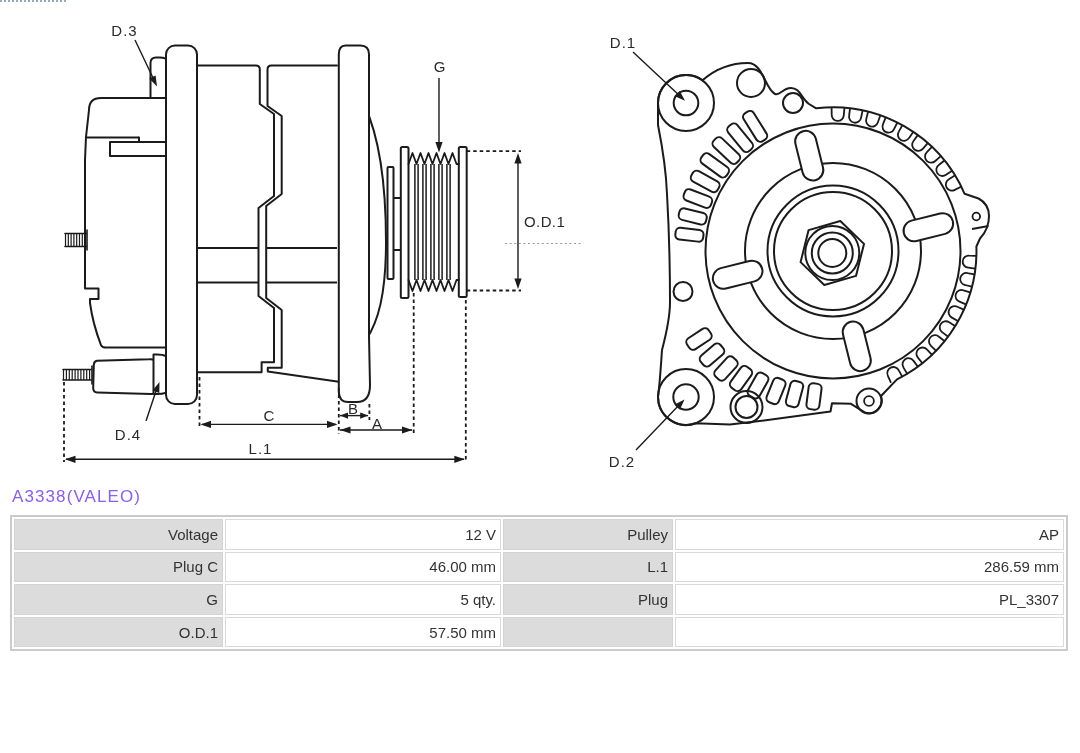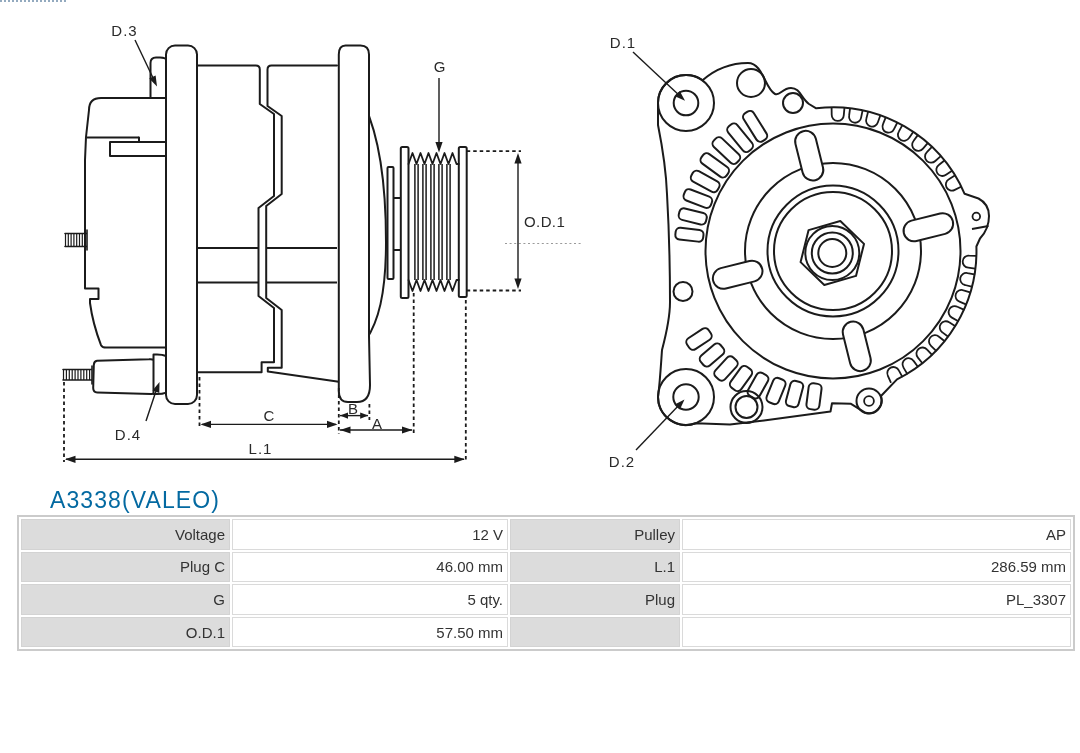--- a/index.html
+++ b/index.html
@@ -1,20 +1,20 @@
 <!DOCTYPE html>
 <html><head>
 <meta charset="utf-8">
 <style>
   html,body{margin:0;padding:0;background:#ffffff;}
   body{width:1080px;height:753px;position:relative;font-family:"Liberation Sans",sans-serif;overflow:hidden;}
   #topdots{position:absolute;left:0;top:0;width:66px;height:0;border-top:2px dotted #93aabf;}
   #draw{position:absolute;left:0;top:0;} #draw text{font-family:"Liberation Sans",sans-serif;}
-  #title{position:absolute;left:12px;top:487px;font-size:23px;letter-spacing:1.1px;color:#0369a1;margin-left:38px;}
-  #tbl{position:absolute;left:17px;top:515px;width:1058px;border-collapse:separate;border-spacing:2px;border:2px solid #cbcbcb;background:#ffffff;}
+  #title{position:absolute;left:12px;top:487px;font-size:17px;letter-spacing:1.1px;color:#8b5cf6;}
+  #tbl{position:absolute;left:10px;top:515px;width:1058px;border-collapse:separate;border-spacing:2px;border:2px solid #cbcbcb;background:#ffffff;}
   #tbl td{height:28.6px;font-size:15px;color:#333333;text-align:right;padding:0 4px 0 0;white-space:nowrap;}
   #tbl td.l{background:#dcdcdc;border:1px solid #d3d3d3;}
   #tbl td.v{background:#ffffff;border:1px solid #dadada;}
   td.c1{width:203px;} td.c2{width:270px;} td.c3{width:164px;}
 </style>
 </head>
 <body>
 <div id="topdots"></div>
 <svg id="draw" width="1080" height="512" viewBox="0 0 1080 512" fill="none" stroke="none">
 <g id="side">

